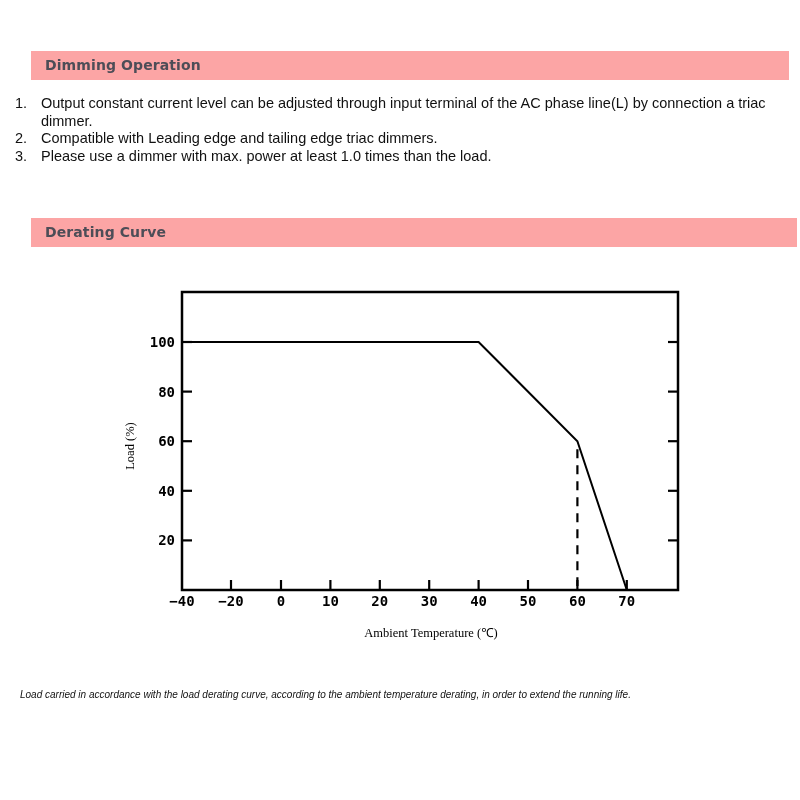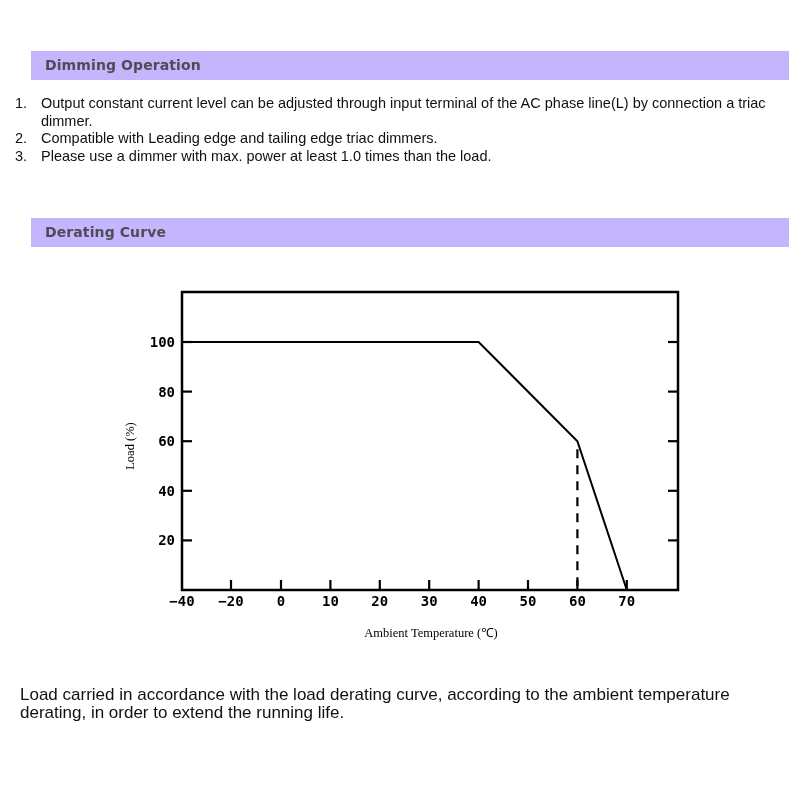--- a/index.html
+++ b/index.html
@@ -1,32 +1,32 @@
 <!DOCTYPE html>
 <html><head>
 <meta charset="utf-8">
 <style>
   html, body { margin: 0; padding: 0; background: #ffffff; }
   body { width: 800px; height: 800px; position: relative; overflow: hidden; font-family: "Liberation Sans", sans-serif; color: #111; }
   .section-bar {
     position: absolute; left: 31px; width: 758px; height: 29px;
-    background: #c4b5fd;
+    background: #fca5a5;
   }
   .section-bar span {
     position: absolute; left: 14px; top: 6px;
     font-family: "DejaVu Sans", sans-serif; font-weight: bold; font-size: 14px; color: #4d4d57;
     letter-spacing: 0.1px;
   }
   #bar-dimming { top: 51px; }
-  #bar-derating { top: 218px; }
+  #bar-derating { top: 218px; padding-left: 8px; }
   .list { position: absolute; left: 0; top: 95px; width: 800px; font-size: 14.5px; line-height: 17.5px; }
   .li { position: relative; padding-left: 41px; }
   .li .num { position: absolute; left: 15px; top: 0; }
   .li .txt { display: block; width: 740px; }
-  .footnote { position: absolute; left: 20px; top: 686px; width: 770px; font-size: 17px; line-height: 18px; }
+  .footnote { position: absolute; left: 20px; top: 686px; width: 770px; font-size: 10px; line-height: 18px; font-style: italic; }
   #chart { position: absolute; left: 0; top: 0; width: 800px; height: 800px; }
   .tick-label { font-family: "DejaVu Sans Mono", monospace; font-weight: bold; font-size: 14px; fill: #000; }
   .axis-title { font-family: "Liberation Serif", serif; font-size: 12.5px; fill: #000; }
 </style>
 </head>
 <body>
 
 <div class="section-bar" id="bar-dimming">
   <span>Dimming Operation</span>
 </div>

